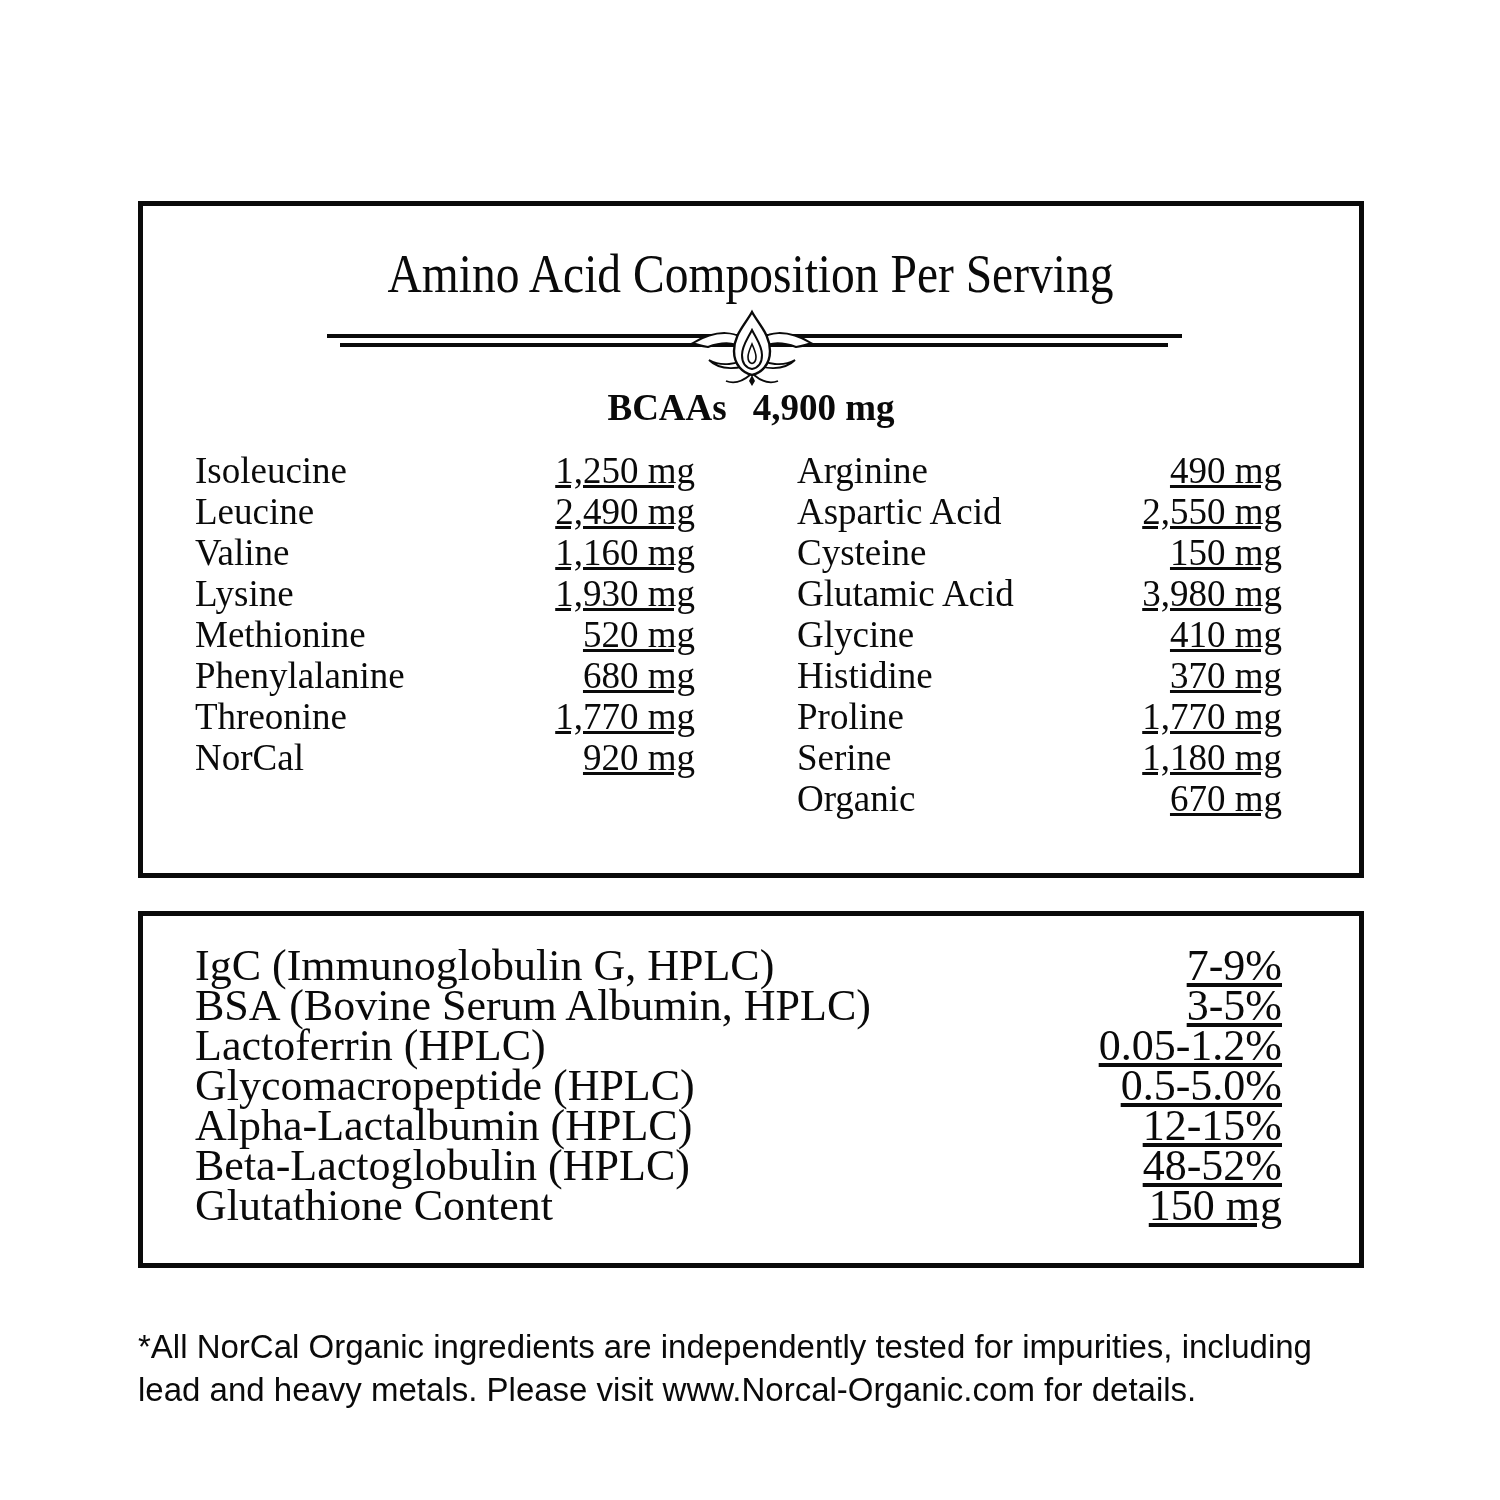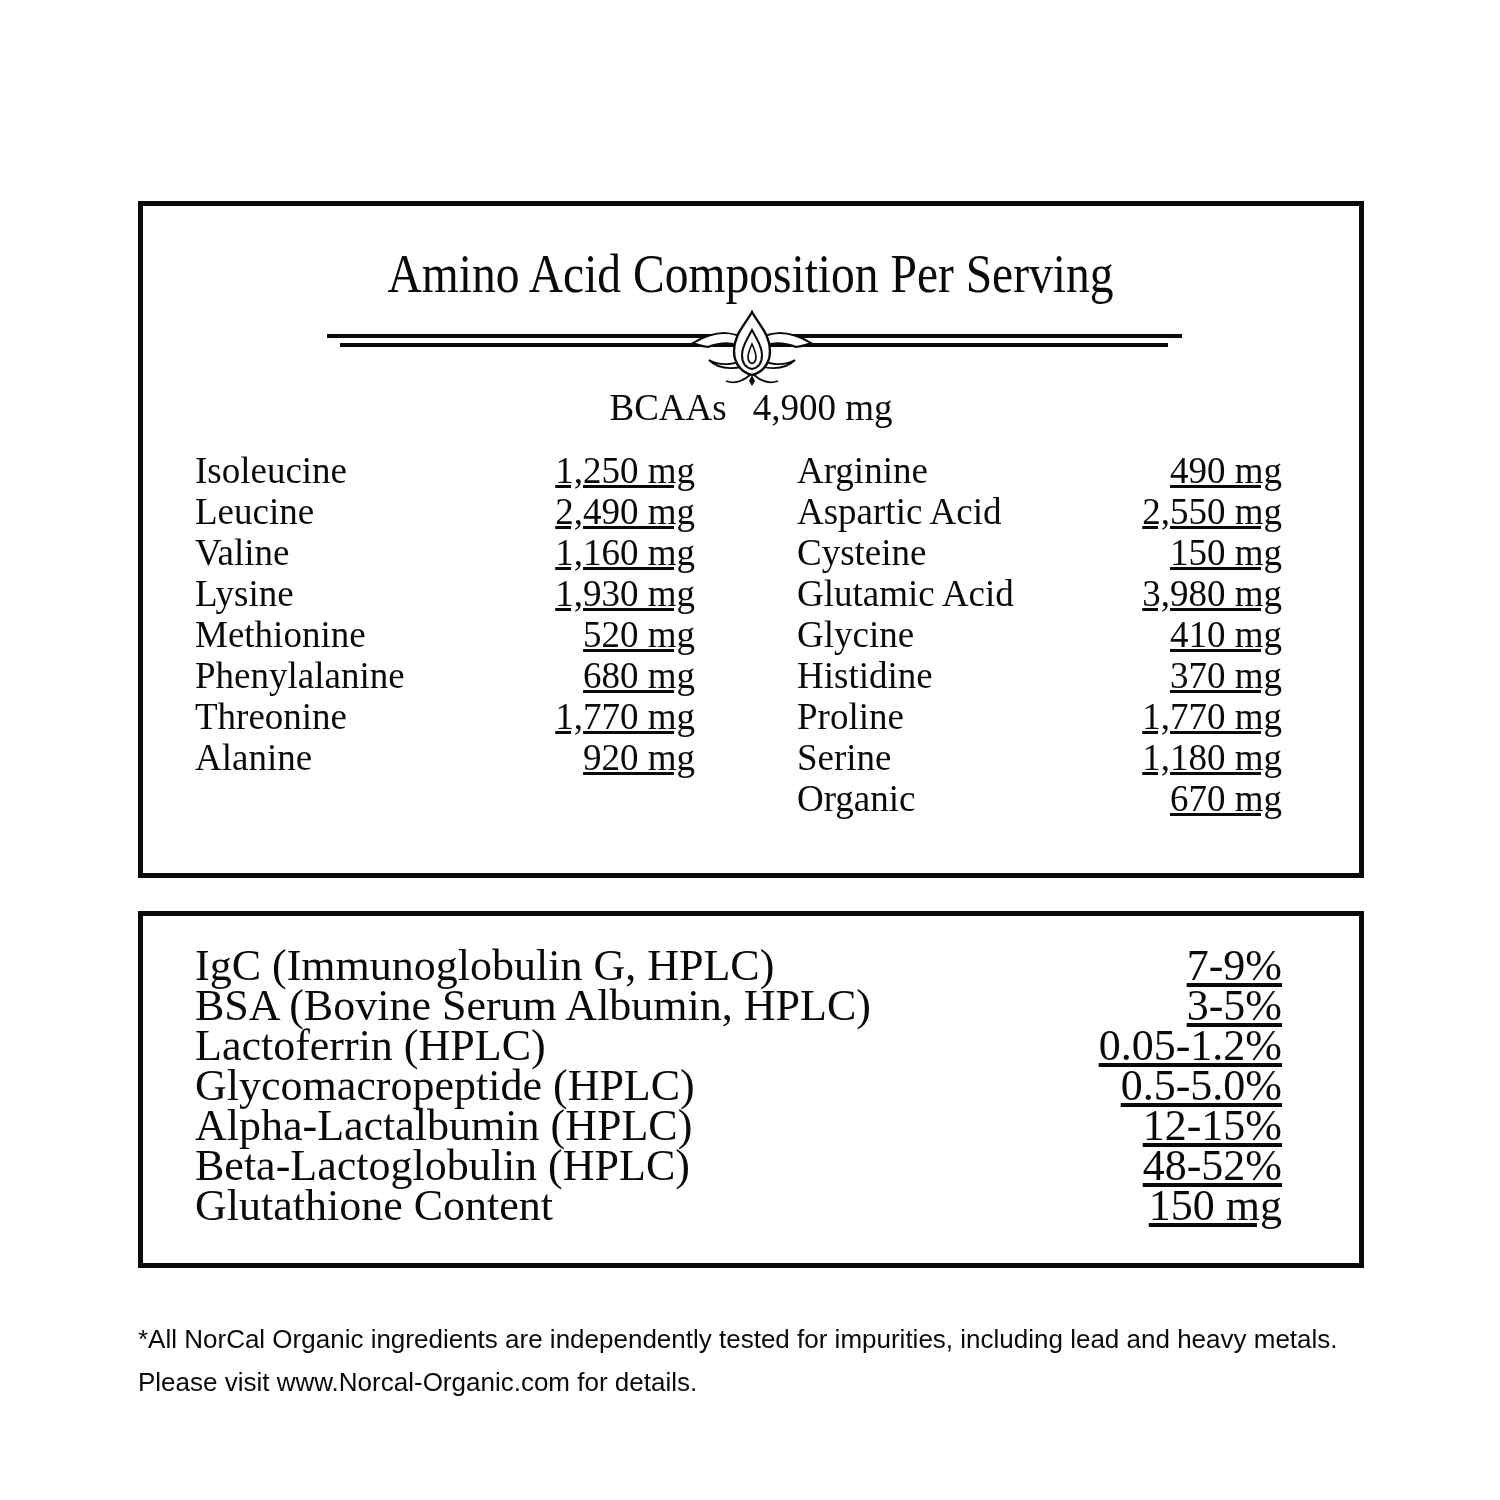--- a/index.html
+++ b/index.html
@@ -74,21 +74,21 @@
     width: 130px;
     height: 78px;
   }
 
   .bcaa-line {
     position: absolute;
     top: 182px;
     left: 0;
     width: 100%;
     text-align: center;
-    font-weight: normal;
+    font-weight: bold;
     font-size: 37px;
     line-height: 40px;
   }
   .bcaa-line .bcaa-label { margin-right: 26px; }
 
   .amino-grid {
     position: absolute;
     top: 244px;
     left: 52px;
     width: 1087px;
@@ -130,21 +130,21 @@
     line-height: 40px;
   }
 
   
   .footnote {
     position: absolute;
     left: 138px;
     top: 1252px;
     width: 1240px;
     font-family: "Liberation Sans", sans-serif;
-    font-size: 26px;
+    font-size: 33px;
     line-height: 43px;
     color: #0a0a0a;
   }
 </style>
 </head>
 <body>
 
 <div class="page">
 
   <div class="amino-box">
@@ -202,21 +202,21 @@
         </div>
         <div class="row">
           <span class="nm">Phenylalanine</span>
           <span class="val">680 mg</span>
         </div>
         <div class="row">
           <span class="nm">Threonine</span>
           <span class="val">1,770 mg</span>
         </div>
         <div class="row">
-          <span class="nm">Alanine</span>
+          <span class="nm">NorCal</span>
           <span class="val">920 mg</span>
         </div>
       </div>
 
       <div class="amino-col right">
         <div class="row">
           <span class="nm">Arginine</span>
           <span class="val">490 mg</span>
         </div>
         <div class="row">

